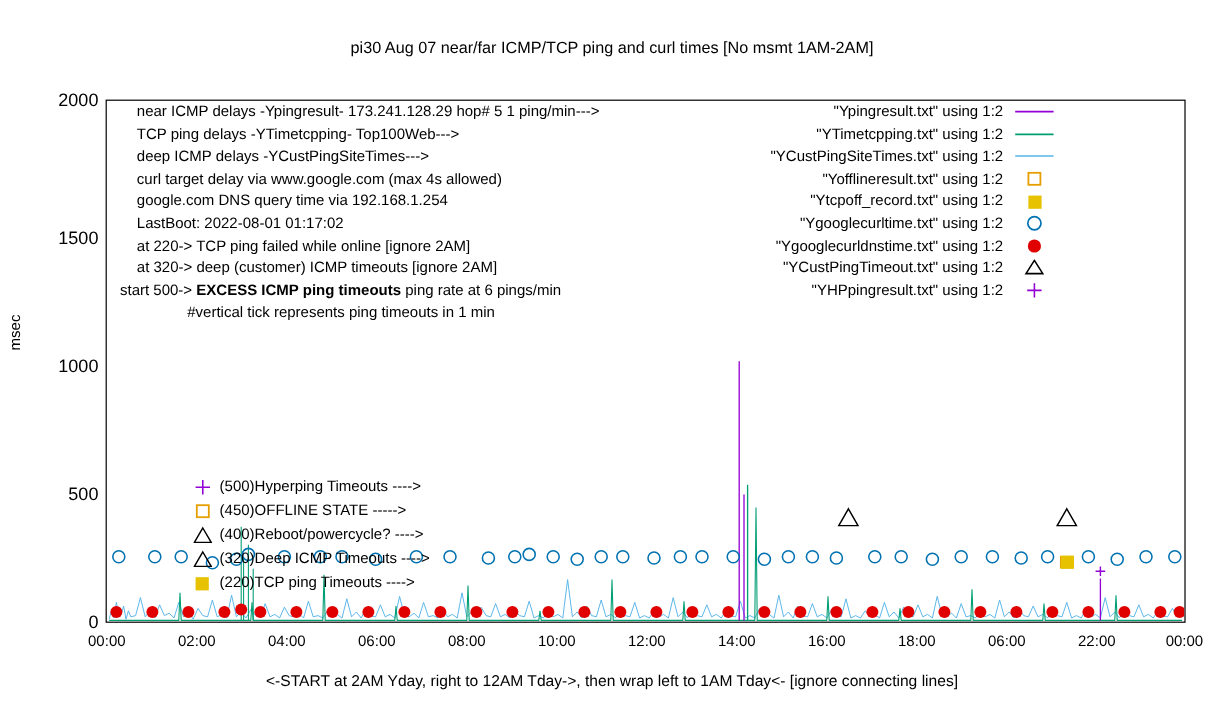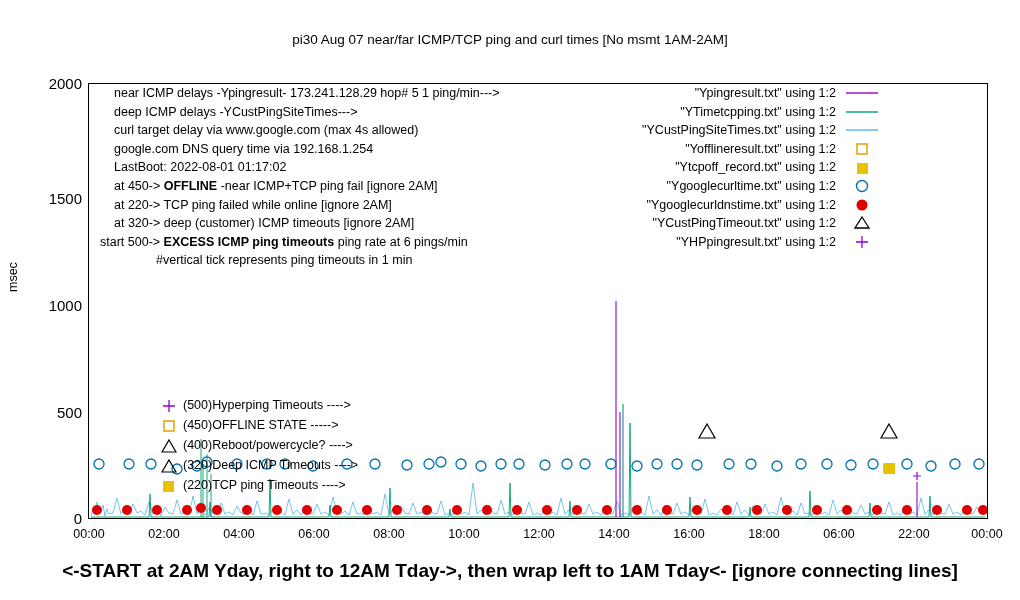--- a/index.html
+++ b/index.html
@@ -76,22 +76,21 @@
     font-size: 12.5px;
     transform: translateX(-50%);
     white-space: nowrap;
   }
   .xlabel {
     position: absolute;
     top: 560px;
     left: 0;
     width: 1020px;
     text-align: center;
-    font-size: 19px;
-    font-weight: bold;
+    font-size: 13px;
   }
   .note-block {
     position: absolute;
     left: 100px;
     top: 84px;
     font-size: 12.5px;
     line-height: 18.6px;
     white-space: nowrap;
   }
   .note-block .ind1 { padding-left: 14px; }
@@ -302,27 +301,25 @@
       </g>
 
       <g stroke="#9400d3" stroke-width="1.2">
         <path d="M824 392 L832 392 M828 388 L828 396"></path>
       </g>
     </svg>
   </div>
 
   <div class="note-block">
     <div class="ind1">near ICMP delays -Ypingresult- 173.241.128.29 hop# 5 1 ping/min---&gt;</div>
+    <div class="ind1">TCP ping delays -YTimetcpping- Top100Web---&gt;</div>
     <div class="ind1">deep ICMP delays -YCustPingSiteTimes---&gt;</div>
     <div class="ind1">curl target delay via www.google.com (max 4s allowed)</div>
     <div class="ind1">google.com DNS query time via 192.168.1.254</div>
     <div class="ind1">LastBoot: 2022-08-01 01:17:02</div>
-    <div class="ind1">
-      <span>at 450-&gt;  <b>OFFLINE</b>  -near ICMP+TCP ping fail [ignore 2AM]</span>
-    </div>
     <div class="ind1">at 220-&gt; TCP ping failed while online [ignore 2AM]</div>
     <div class="ind1">at 320-&gt; deep (customer) ICMP timeouts [ignore 2AM]</div>
     <div class="ind2" style="padding-left:0">
       <span>start 500-&gt;  <b>EXCESS ICMP ping timeouts</b>  ping rate at 6 pings/min</span>
     </div>
     <div class="ind3">#vertical tick represents ping timeouts in 1 min</div>
   </div>
 
   <div class="legend">
     <div class="legend-row">

